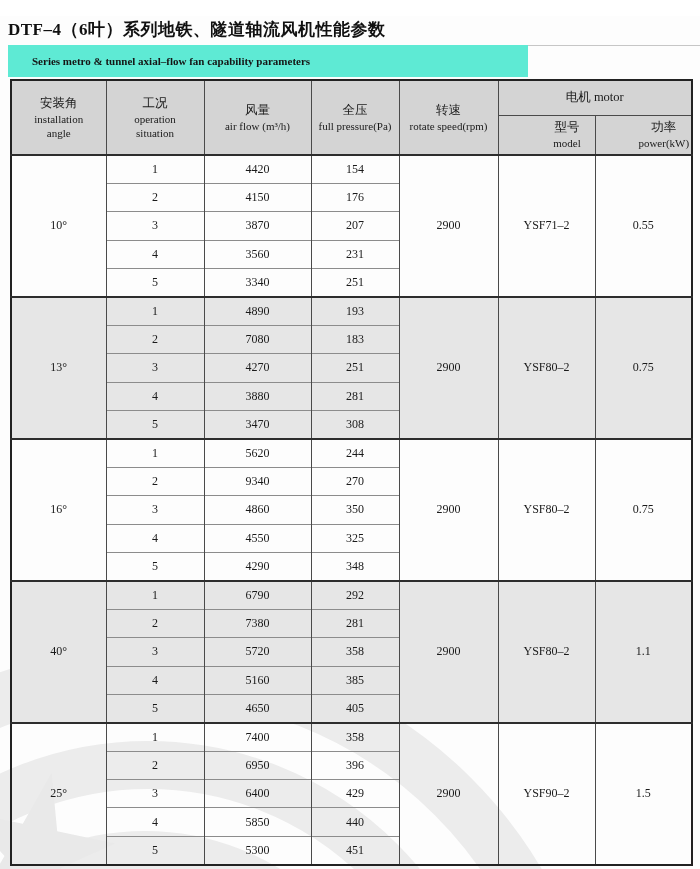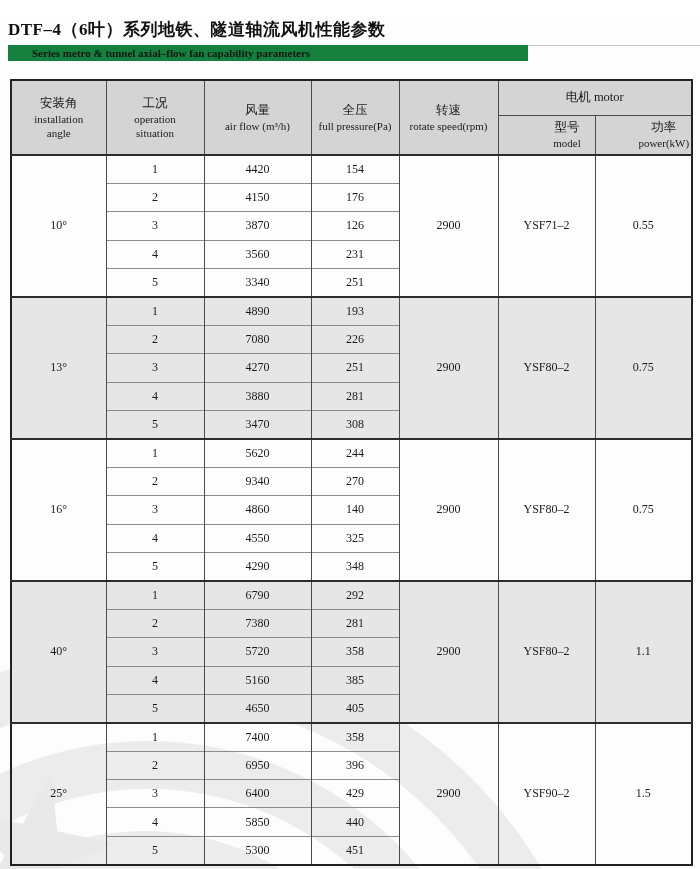--- a/index.html
+++ b/index.html
@@ -30,22 +30,22 @@
   .title {
     position: absolute; left: 8px; top: 2px; z-index: 2; margin: 0;
     font-size: 17px; font-weight: 700; letter-spacing: 0.5px; color: #111111;
     white-space: nowrap;
   }
   .title-rule {
     position: absolute; left: 8px; right: 0; top: 29px; height: 1px;
     background: #c6c6c6; z-index: 1;
   }
   .subtitle-bar {
-    position: absolute; left: 8px; top: 29px; width: 520px; height: 16px;
-    background: #15803d; z-index: 2;
+    position: absolute; left: 8px; top: 29px; width: 520px; height: 32px;
+    background: #5eead4; z-index: 2;
     display: flex; align-items: center;
   }
   .subtitle-bar span {
     font-size: 11px; font-weight: 700; color: #151515;
     padding-left: 24px; white-space: nowrap;
   }
 
   
   table.spec-table {
     position: absolute; left: 10px; top: 63px; z-index: 2;
@@ -153,21 +153,21 @@
           <td rowspan="5">0.55</td>
         </tr>
         <tr class="band-white">
           <td>2</td>
           <td>4150</td>
           <td>176</td>
         </tr>
         <tr class="band-white">
           <td>3</td>
           <td>3870</td>
-          <td>126</td>
+          <td>207</td>
         </tr>
         <tr class="band-white">
           <td>4</td>
           <td>3560</td>
           <td>231</td>
         </tr>
         <tr class="band-white">
           <td>5</td>
           <td>3340</td>
           <td>251</td>
@@ -177,21 +177,21 @@
           <td>1</td>
           <td>4890</td>
           <td>193</td>
           <td rowspan="5">2900</td>
           <td rowspan="5">YSF80–2</td>
           <td rowspan="5">0.75</td>
         </tr>
         <tr class="band-gray">
           <td>2</td>
           <td>7080</td>
-          <td>226</td>
+          <td>183</td>
         </tr>
         <tr class="band-gray">
           <td>3</td>
           <td>4270</td>
           <td>251</td>
         </tr>
         <tr class="band-gray">
           <td>4</td>
           <td>3880</td>
           <td>281</td>
@@ -211,21 +211,21 @@
           <td rowspan="5">0.75</td>
         </tr>
         <tr class="band-white">
           <td>2</td>
           <td>9340</td>
           <td>270</td>
         </tr>
         <tr class="band-white">
           <td>3</td>
           <td>4860</td>
-          <td>140</td>
+          <td>350</td>
         </tr>
         <tr class="band-white">
           <td>4</td>
           <td>4550</td>
           <td>325</td>
         </tr>
         <tr class="band-white">
           <td>5</td>
           <td>4290</td>
           <td>348</td>

